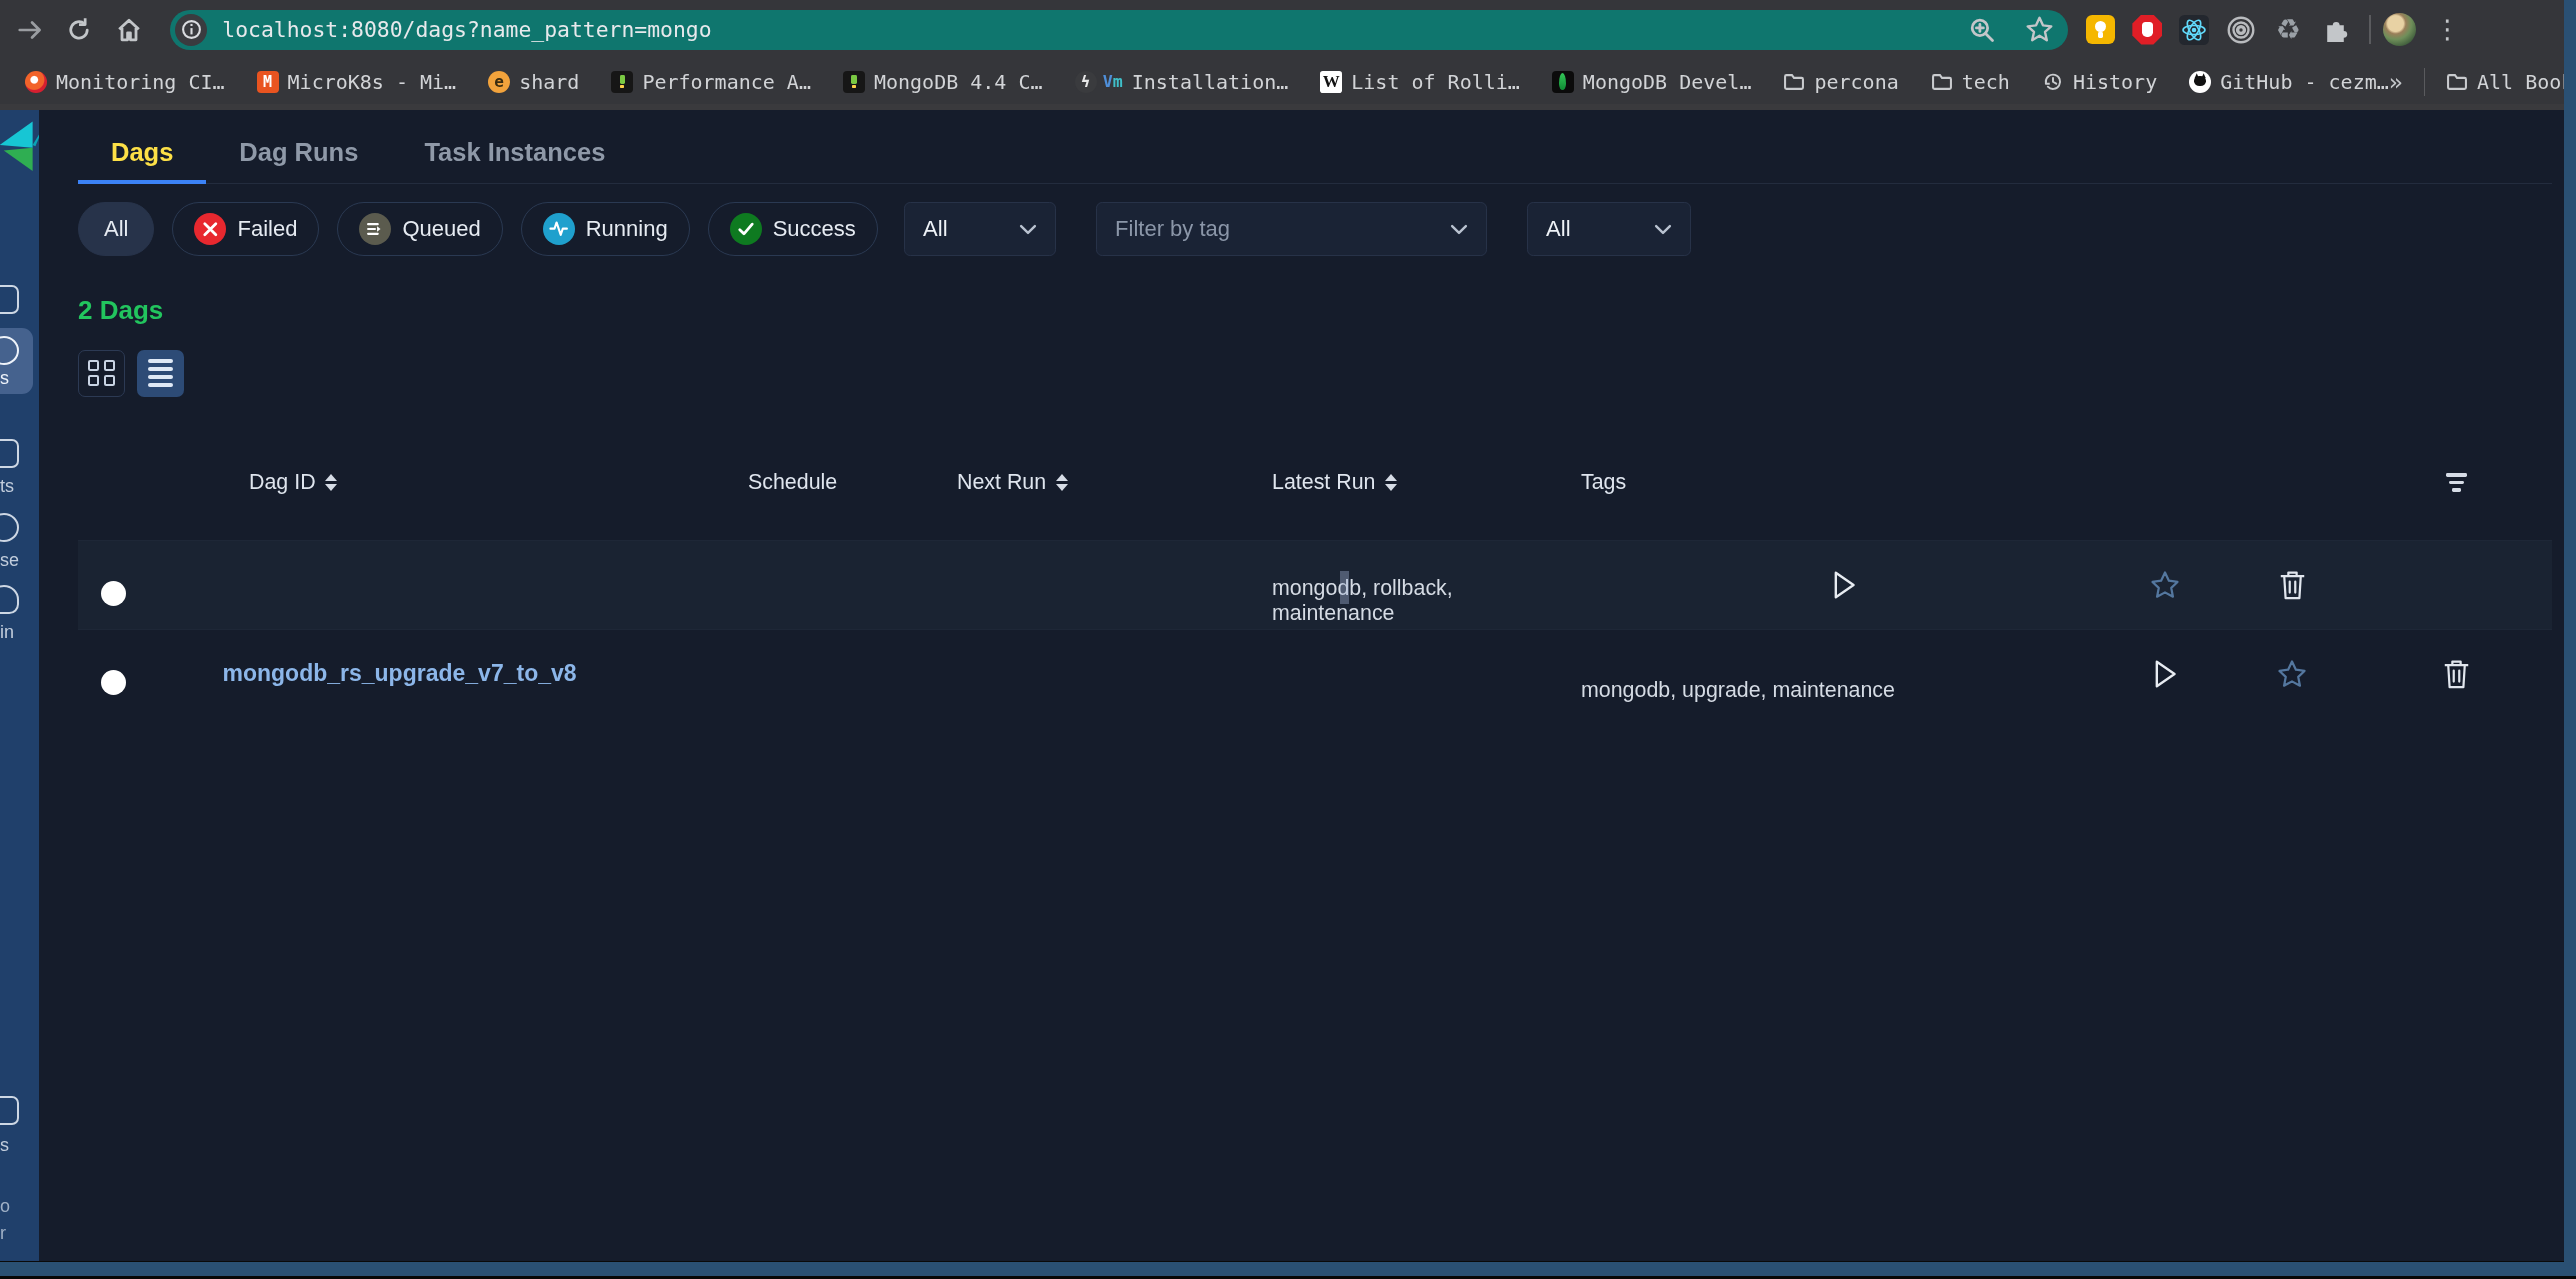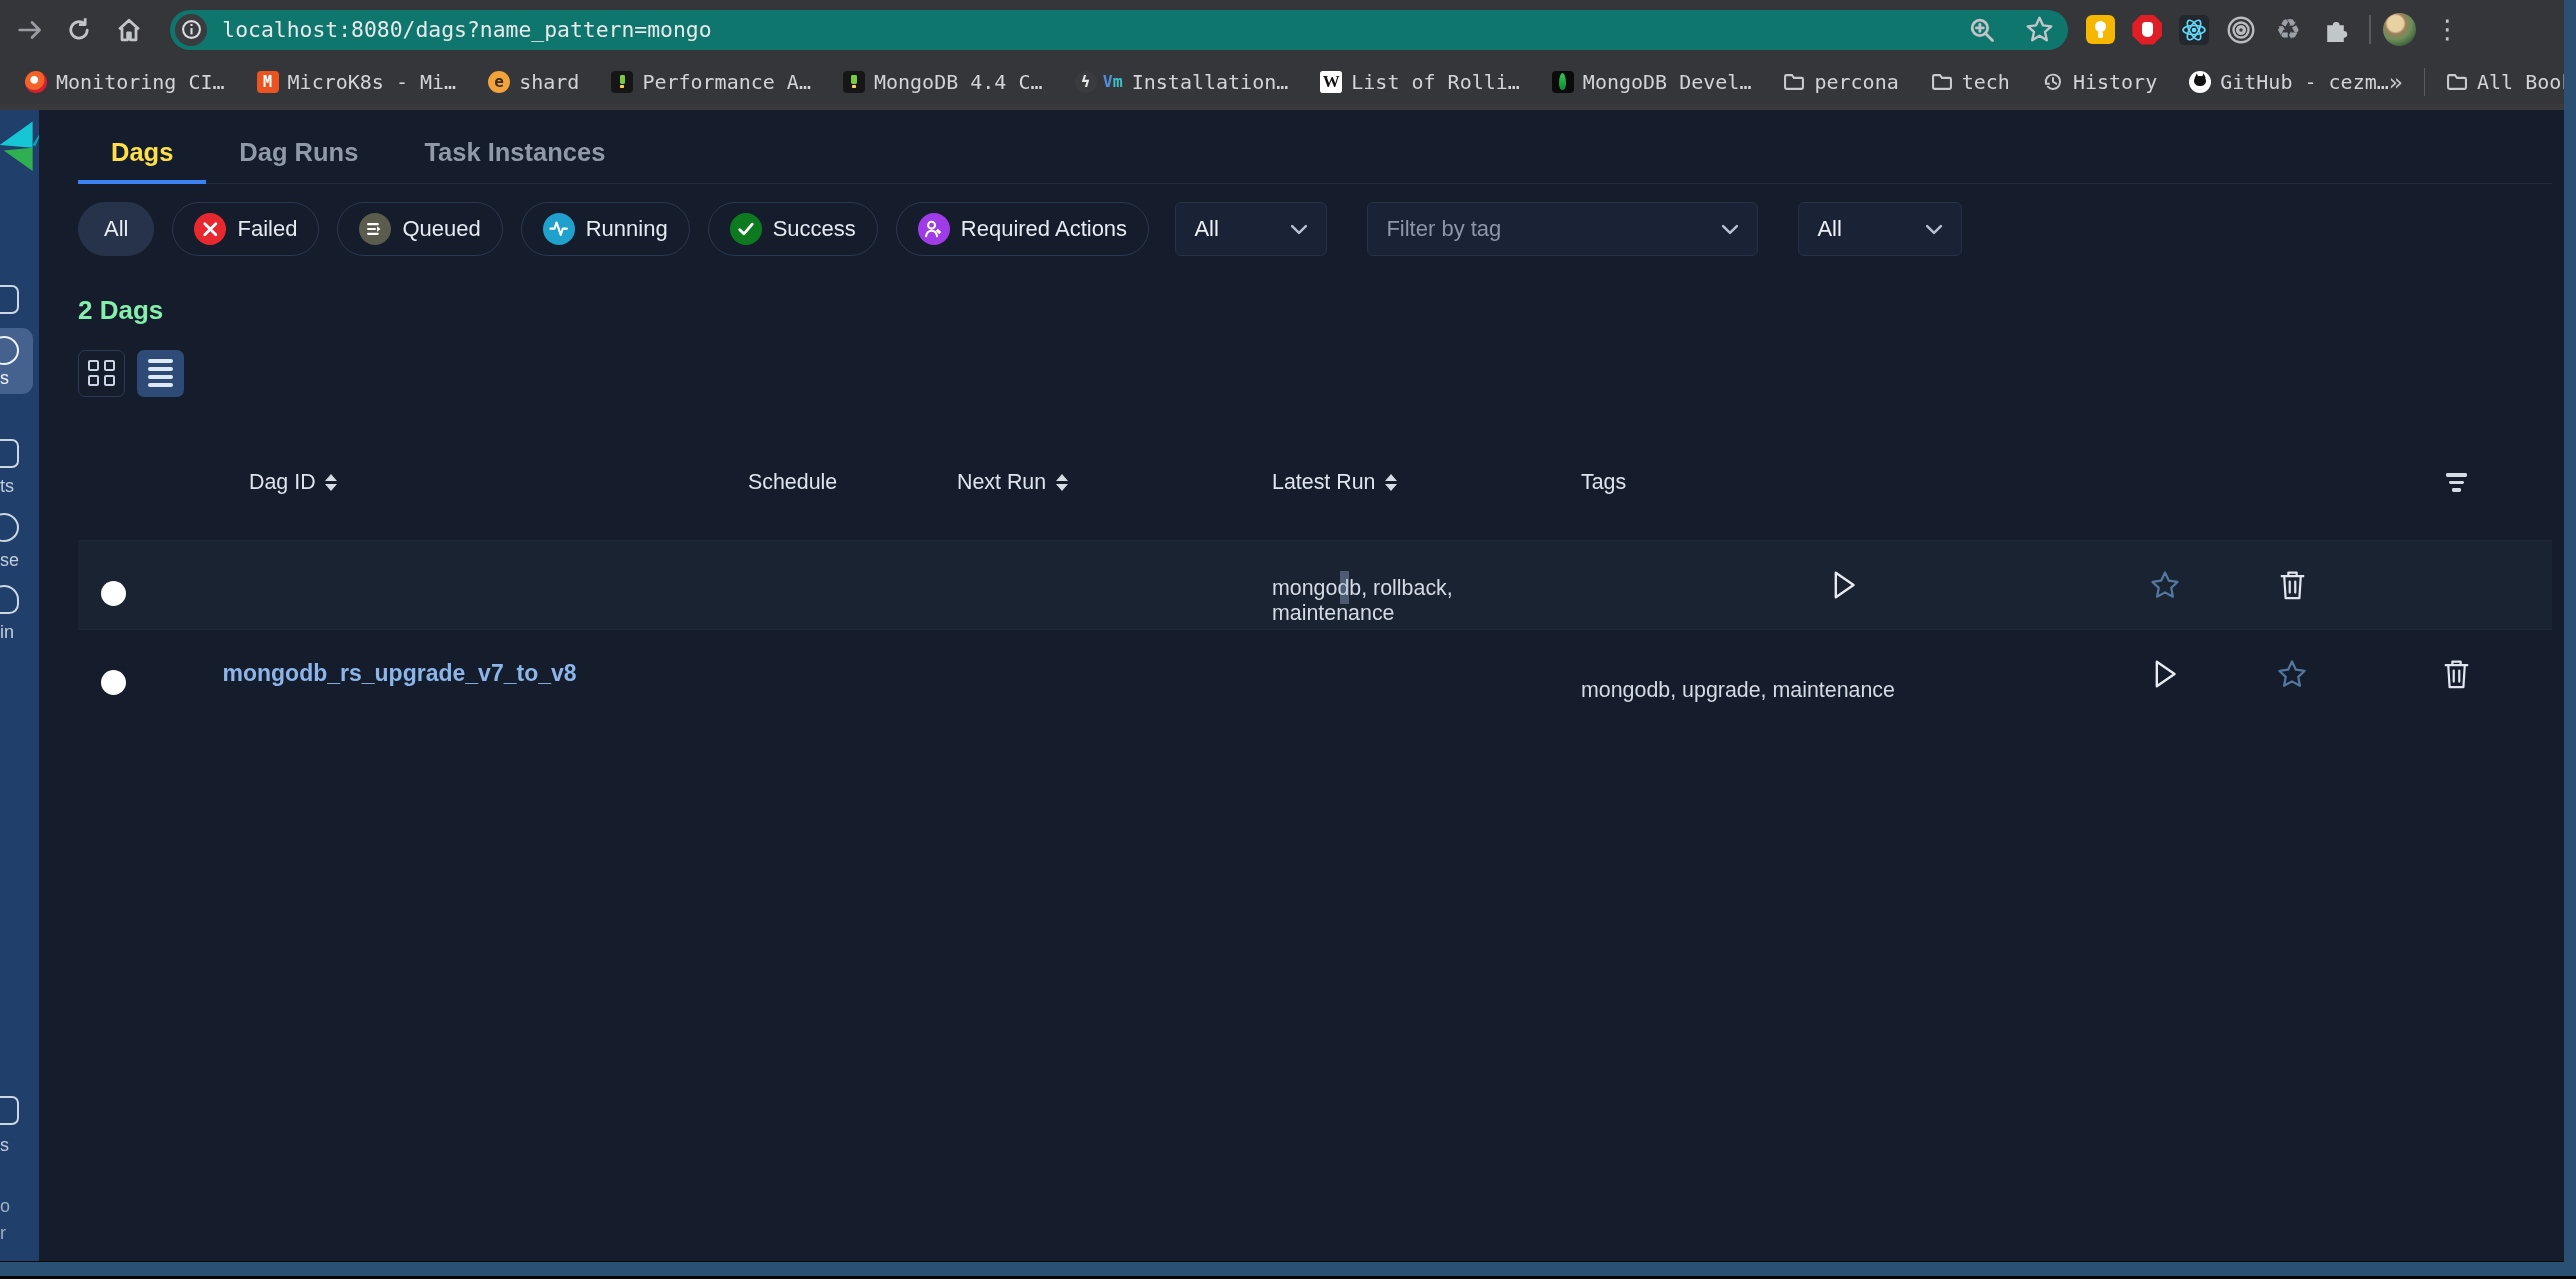--- a/index.html
+++ b/index.html
@@ -105,21 +105,21 @@
           gap:11px; padding:0 21px; font-size:22px; color:#e6ebf2; }
   .pill.sel { background:#27334a; border-color:#27334a; padding:0 25px; }
   .p-ico { width:32px; height:32px; border-radius:50%; display:flex; align-items:center; justify-content:center; flex:none; }
   .pi-failed { background:#e8282f; } .pi-queued { background:#5b5b4e; }
   .pi-running { background:#1fa0cd; } .pi-success { background:#0e7a20; } .pi-req { background:#9f3ce8; }
   .dd { height:54px; background:#1a2335; border:1.4px solid #273248; border-radius:6.2px;
         display:flex; align-items:center; justify-content:space-between; padding:0 18px; font-size:22px; color:#eef2f7; }
   .dd .ph { color:#8b96a8; }
   .dd1 { width:152px; margin-left:8.3px; } .dd2 { width:391px; margin-left:22px; } .dd3 { width:164px; margin-left:22px; }
 
-  .h2dags { margin-top:39px; font-size:26px; font-weight:bold; color:#86efac; }
+  .h2dags { margin-top:39px; font-size:26px; font-weight:bold; color:#22c55e; }
 
   .views { margin-top:23.5px; display:flex; gap:12.4px; }
   .vbtn { width:47px; height:47px; border-radius:7px; display:flex; align-items:center; justify-content:center; }
   .vbtn.grid { border:1.4px solid #2c3a54; }
   .gridico { display:grid; grid-template-columns:11px 11px; grid-template-rows:11px 11px; gap:4.1px; }
   .gridico i { border:2.8px solid #c9d4e4; border-radius:2.1px; }
   .vbtn.list { background:#2d4b76; }
   .listico { display:flex; flex-direction:column; gap:4.1px; }
   .listico i { width:25px; height:4.1px; background:#dfe9f6; border-radius:2.1px; }
 
@@ -414,30 +414,20 @@
         <span>Running</span>
       </div>
       <div class="pill">
         <span class="p-ico pi-success">
           <svg width="18" height="18" viewBox="0 0 26 26">
               <path d="M4 14l6 6L22 6" stroke="#fff" stroke-width="4" fill="none" stroke-linecap="round" stroke-linejoin="round"></path>
             </svg>
         </span>
         <span>Success</span>
       </div>
-      <div class="pill">
-        <span class="p-ico pi-req">
-          <svg width="19.3" height="19.3" viewBox="0 0 28 28">
-              <circle cx="11" cy="9" r="5" stroke="#fff" stroke-width="3" fill="none"></circle>
-              <path d="M3 25c1-6 5-8 8-8s7 2 8 8" stroke="#fff" stroke-width="3" fill="none" stroke-linecap="round"></path>
-              <path d="M20 14l5 5-3 3-5-5z" fill="#fff"></path>
-            </svg>
-        </span>
-        <span>Required Actions</span>
-      </div>
 
       <div class="dd dd1">
         <span>All</span>
         <span>
           <svg width="18" height="11" viewBox="0 0 26 16">
               <path d="M3 3l10 10L23 3" stroke="#b9c2d0" stroke-width="3.5" fill="none" stroke-linecap="round" stroke-linejoin="round"></path>
             </svg>
         </span>
       </div>
       <div class="dd dd2">

